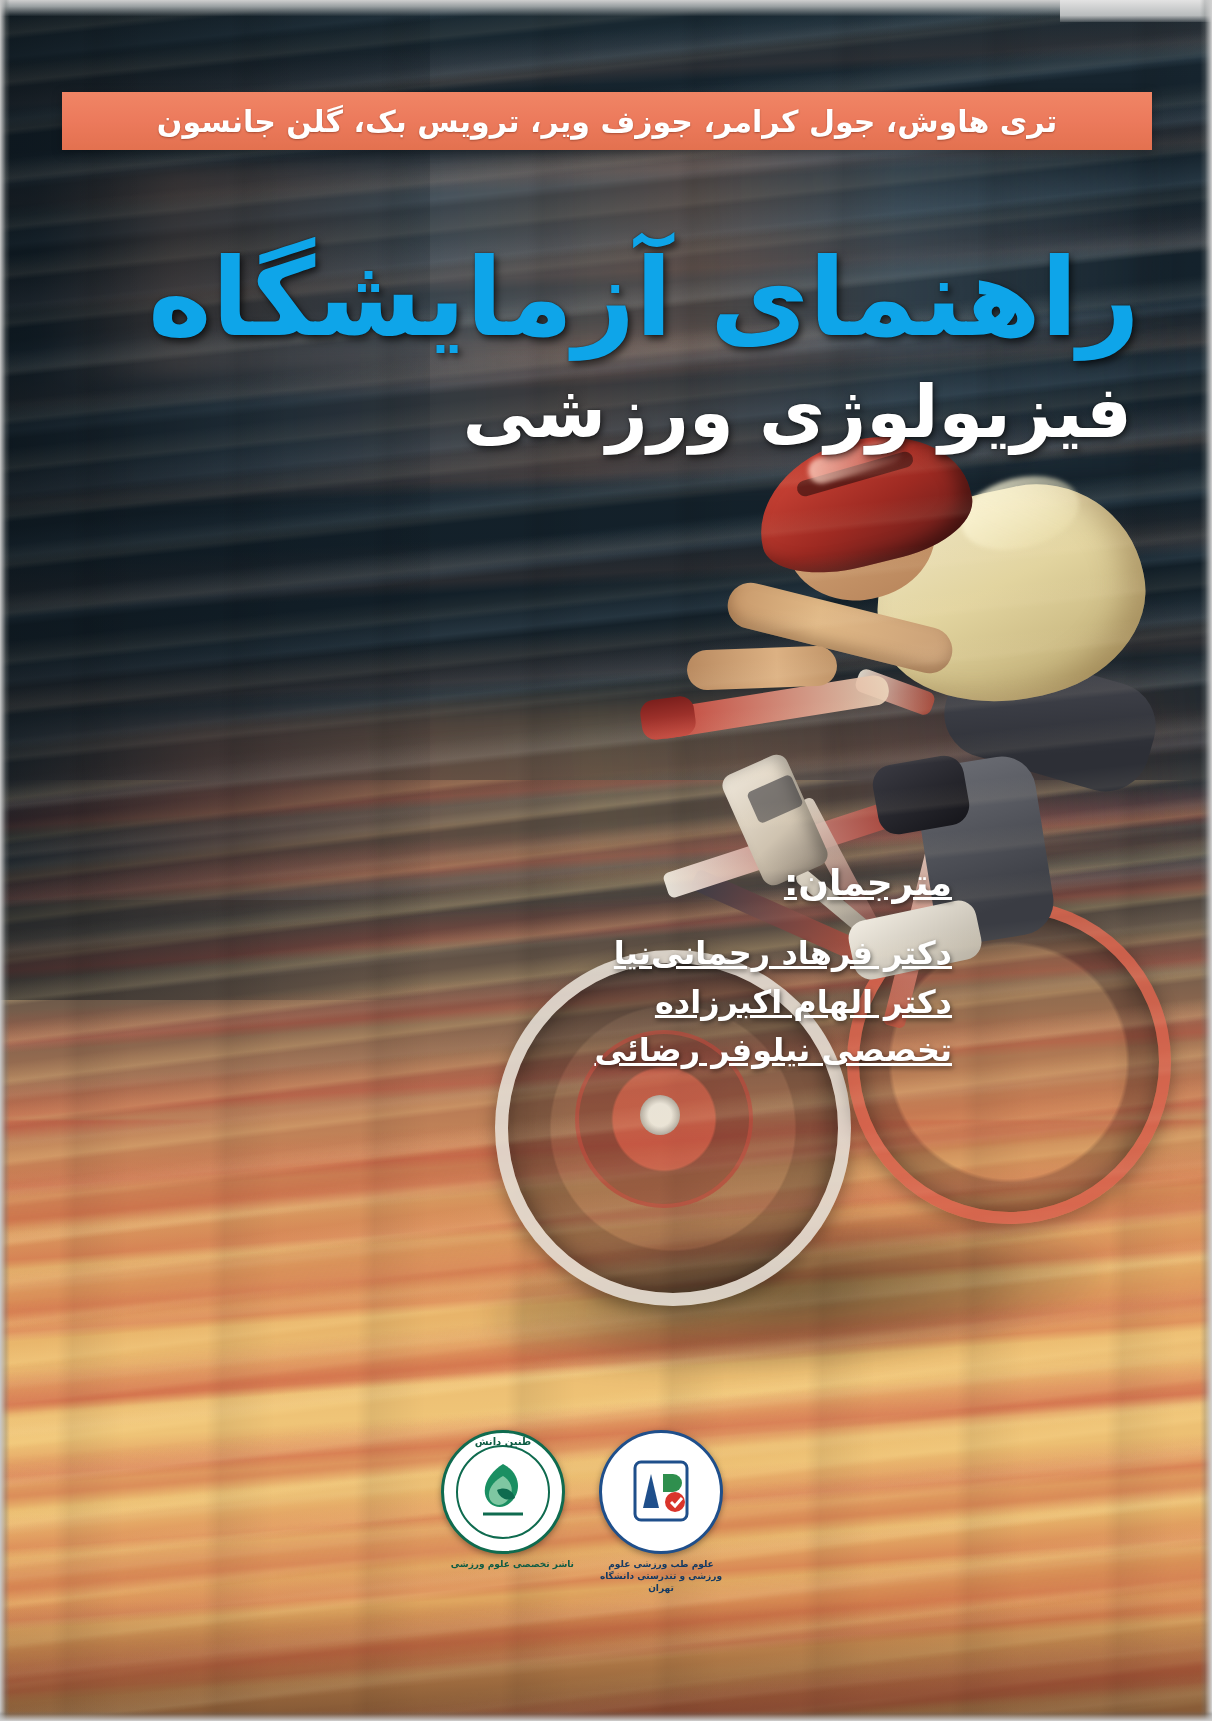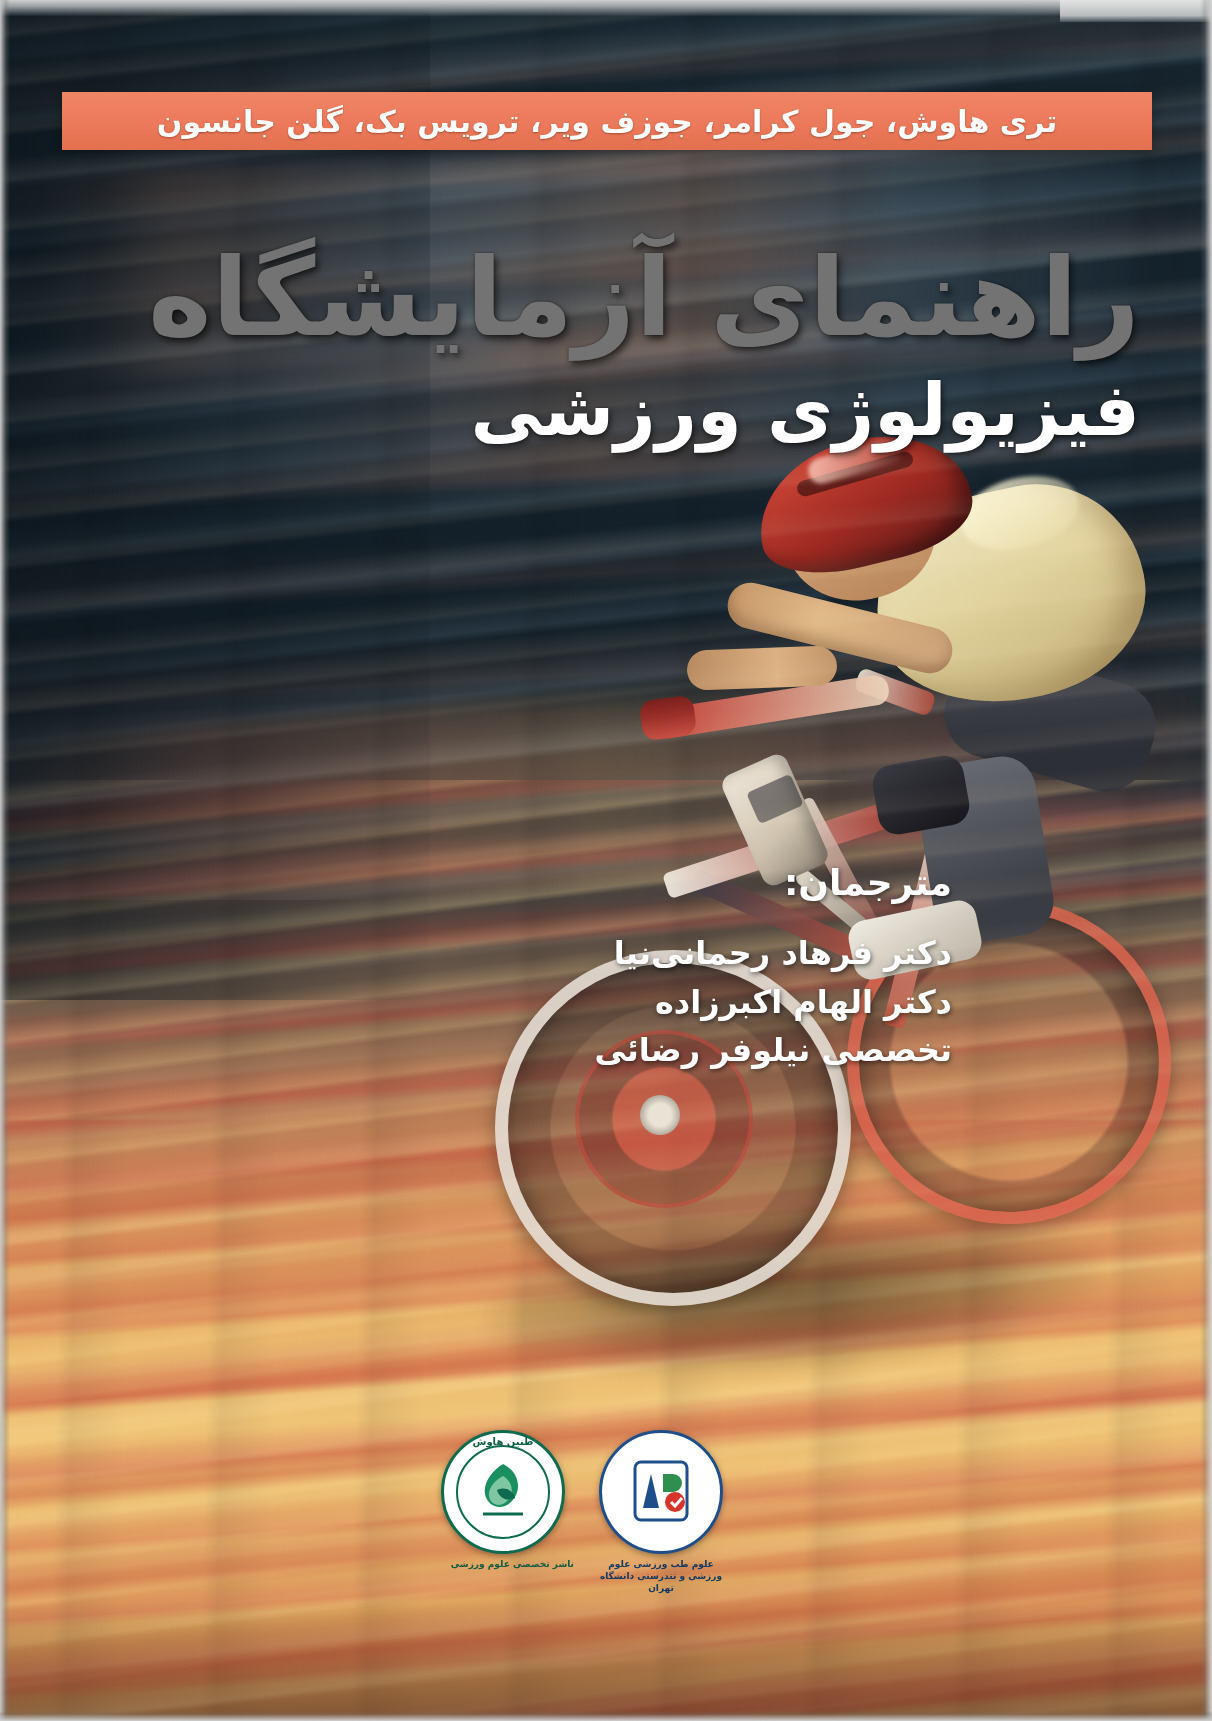--- a/index.html
+++ b/index.html
@@ -176,52 +176,53 @@
   
   .title-block {
     position: absolute;
     right: 72px;
     top: 238px;
     width: 1010px;
     text-align: right;
     direction: rtl;
   }
   .title-main {
-    color: #737373;
+    color: #0ea5e9;
     font-size: 108px;
     font-weight: bold;
     line-height: 1.12;
     text-shadow:
       0 0 2px rgba(0,0,0,0.55),
       3px 4px 7px rgba(0,0,0,0.6);
     margin: 0 0 6px 0;
     white-space: nowrap;
   }
   .title-sub {
     color: #ffffff;
     font-size: 72px;
     font-weight: bold;
     line-height: 1.26;
-    margin: 0;
+    margin: 8px;
     text-shadow:
       0 0 2px rgba(0,0,0,0.5),
       2px 3px 7px rgba(0,0,0,0.58);
     white-space: nowrap;
   }
   .title-sub.l2 { padding-right: 4px; }
   .title-sub.l3 { padding-right: 4px; }
 
   
   .translators {
     position: absolute;
     right: 260px;
     top: 862px;
     text-align: right;
     direction: rtl;
     color: #ffffff;
+    text-decoration: underline;
   }
   .translators-label {
     font-size: 36px;
     font-weight: bold;
     margin-bottom: 26px;
     text-shadow: 1px 2px 5px rgba(0,0,0,0.55);
   }
   .translator-name {
     font-size: 32px;
     font-weight: bold;
@@ -554,21 +555,21 @@
     <div class="logo">
       <div class="logo-badge green">
         <svg width="100" height="100" viewBox="0 0 100 100">
           <circle cx="50" cy="50" r="46" fill="#ffffff" stroke="#0f6b4f" stroke-width="2"></circle>
           <path d="M50 22 C66 30 70 48 58 60 C48 70 34 64 32 52 C30 40 40 28 50 22 Z" fill="#1a8f62"></path>
           <path d="M50 34 C60 40 62 52 53 60 C46 66 37 62 36 54 C35 45 43 38 50 34 Z" fill="#7fc7a2"></path>
           <path d="M44 48 C52 44 60 48 62 56 C54 60 46 56 44 48 Z" fill="#0f6b4f"></path>
           <path d="M30 72 h40" stroke="#0f6b4f" stroke-width="3"></path>
         </svg>
       </div>
-      <div class="arc-text">طنین هاوش</div>
+      <div class="arc-text">طنین دانش</div>
       <div class="logo-caption green">ناشر تخصصی علوم ورزشی</div>
     </div>
 
   </div>
 
   <div class="paper-edge-top"></div>
   <div class="top-notch"></div>
   <div class="paper-edge-left"></div>
   <div class="paper-edge-right"></div>
   <div class="paper-edge-bottom"></div>

